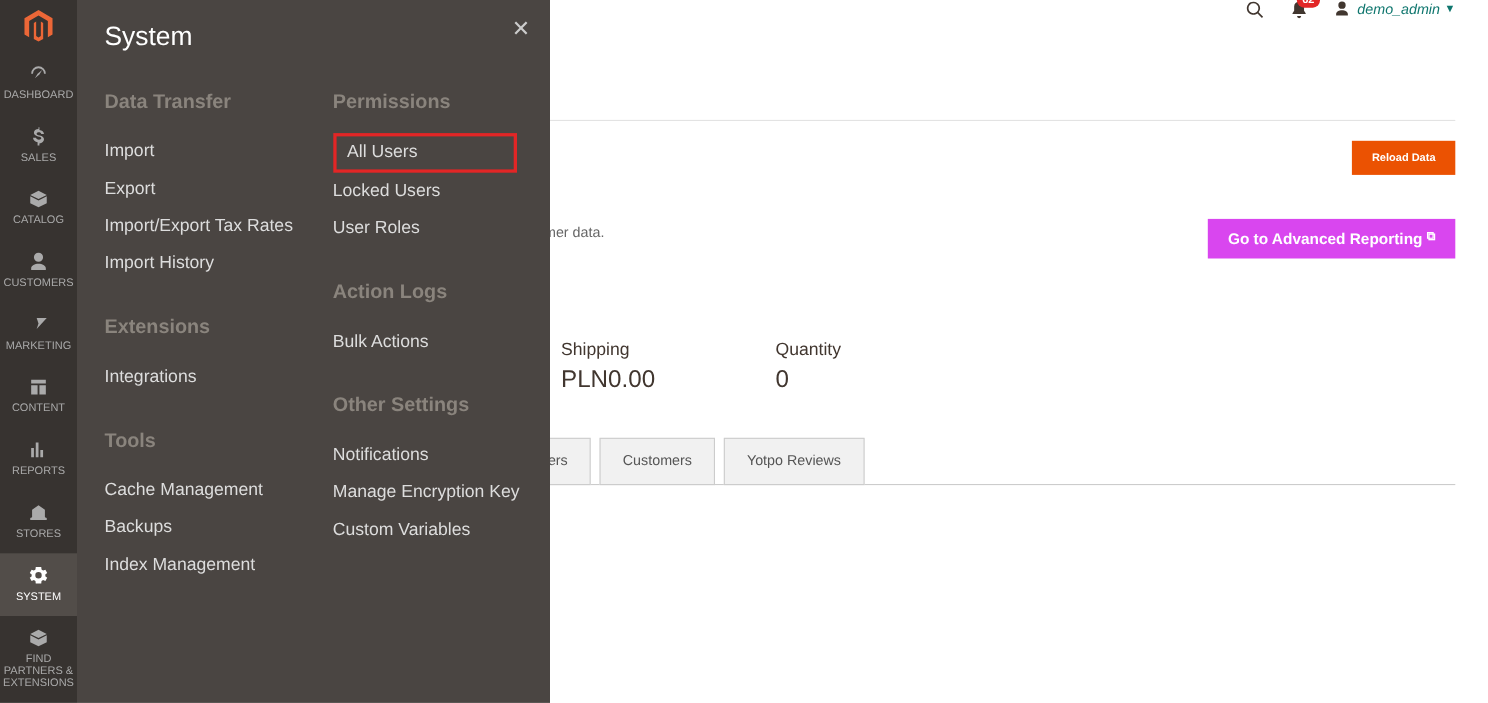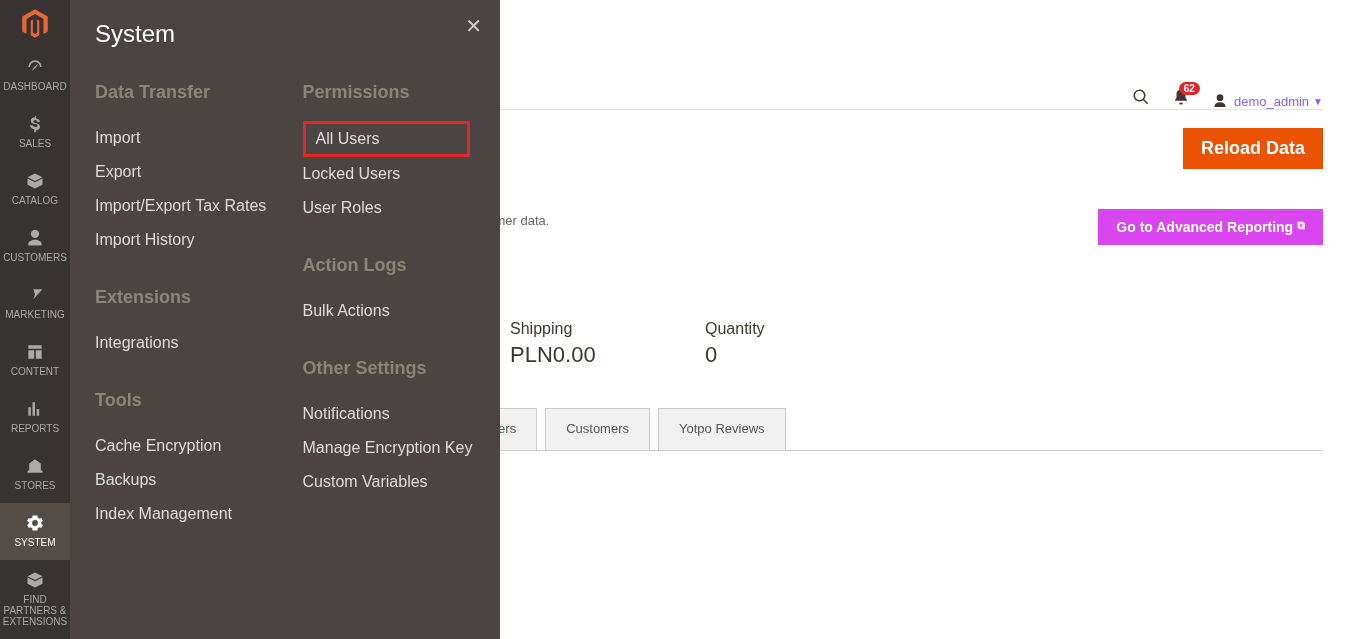--- a/index.html
+++ b/index.html
@@ -22,30 +22,30 @@
   .flycols { display:flex; }
   .flycol { width: 200px; }
   .flycol + .flycol { margin-left: 10px; }
   .flygroup { margin-bottom: 30px; }
   .flygroup .ghead { color: #8a847d; font-size: 18px; font-weight: 600; margin-bottom: 18px; }
   .flygroup .gitem { color: #ddd; font-size: 16px; padding: 8px 0; cursor:pointer; display:block; }
   .flygroup .gitem.highlight { border: 3px solid #e22626; padding: 6px 10px; margin-right: 30px; }
 
   
   .main { position:absolute; left:70px; top:0; right:0; height:639px; padding: 0 30px; }
-  .topbar { height: 110px; display:flex; align-items:flex-end; justify-content:flex-end; border-bottom:1px solid #e3e3e3; }
+  .topbar { height: 110px; display:flex; align-items:flex-start; justify-content:flex-end; border-bottom:1px solid #e3e3e3; }
   .topbar .icon { margin-left: 22px; cursor:pointer; position:relative; }
   .topbar .icon svg { width:18px; height:18px; fill:#41362f; }
   .topbar .badge { position:absolute; top:-6px; right:-10px; background:#e22626; color:#fff; border-radius:9px; font-size:10px; padding:1px 5px; font-weight:bold; }
-  .topbar .user { margin-left: 22px; cursor:pointer; display:flex; align-items:center; font-size:13px; color:#8b5cf6; }
+  .topbar .user { margin-left: 22px; cursor:pointer; display:flex; align-items:center; font-size:13px; color:#0f766e;font-style:italic; }
   .topbar .user svg { width:16px; height:16px; fill:#41362f; margin-right:6px; }
   .topbar .caret { margin-left:4px; font-size:10px; }
 
   .reloadrow { display:flex; justify-content:flex-end; padding: 18px 0 40px 0; }
-  .btn-orange { background:#eb5202; color:#fff; border:none; padding: 10px 18px; font-size:18px; font-weight:600; cursor:pointer; }
+  .btn-orange { background:#eb5202; color:#fff; border:none; padding: 10px 18px; font-size:10px; font-weight:600; cursor:pointer; }
   .btn-blue { background:#d946ef; color:#fff; border:none; padding: 10px 18px; font-size:14px; font-weight:600; cursor:pointer; position:relative; }
   .btn-blue .ext { font-size:11px; vertical-align: top; margin-left:4px; }
 
   .advsec { display:flex; justify-content:space-between; align-items:flex-start; padding-bottom: 38px; }
   .advsec .txt { color:#666; font-size:13px; flex:1; padding-top:4px; }
 
   .chartnote { color:#666; font-size:13px; margin-left: 20px; margin-bottom: 22px; }
   .chartnote a { color:#007bdb; text-decoration:none; }
 
   .stats { display:flex; margin-left:20px; margin-bottom: 40px; }
@@ -144,21 +144,21 @@
           <a class="gitem">Export</a>
           <a class="gitem">Import/Export Tax Rates</a>
           <a class="gitem">Import History</a>
         </div>
         <div class="flygroup">
           <div class="ghead">Extensions</div>
           <a class="gitem">Integrations</a>
         </div>
         <div class="flygroup">
           <div class="ghead">Tools</div>
-          <a class="gitem">Cache Encryption</a>
+          <a class="gitem">Cache Management</a>
           <a class="gitem">Backups</a>
           <a class="gitem">Index Management</a>
         </div>
       </div>
       <div class="flycol">
         <div class="flygroup">
           <div class="ghead">Permissions</div>
           <a class="gitem highlight">All Users</a>
           <a class="gitem">Locked Users</a>
           <a class="gitem">User Roles</a>

